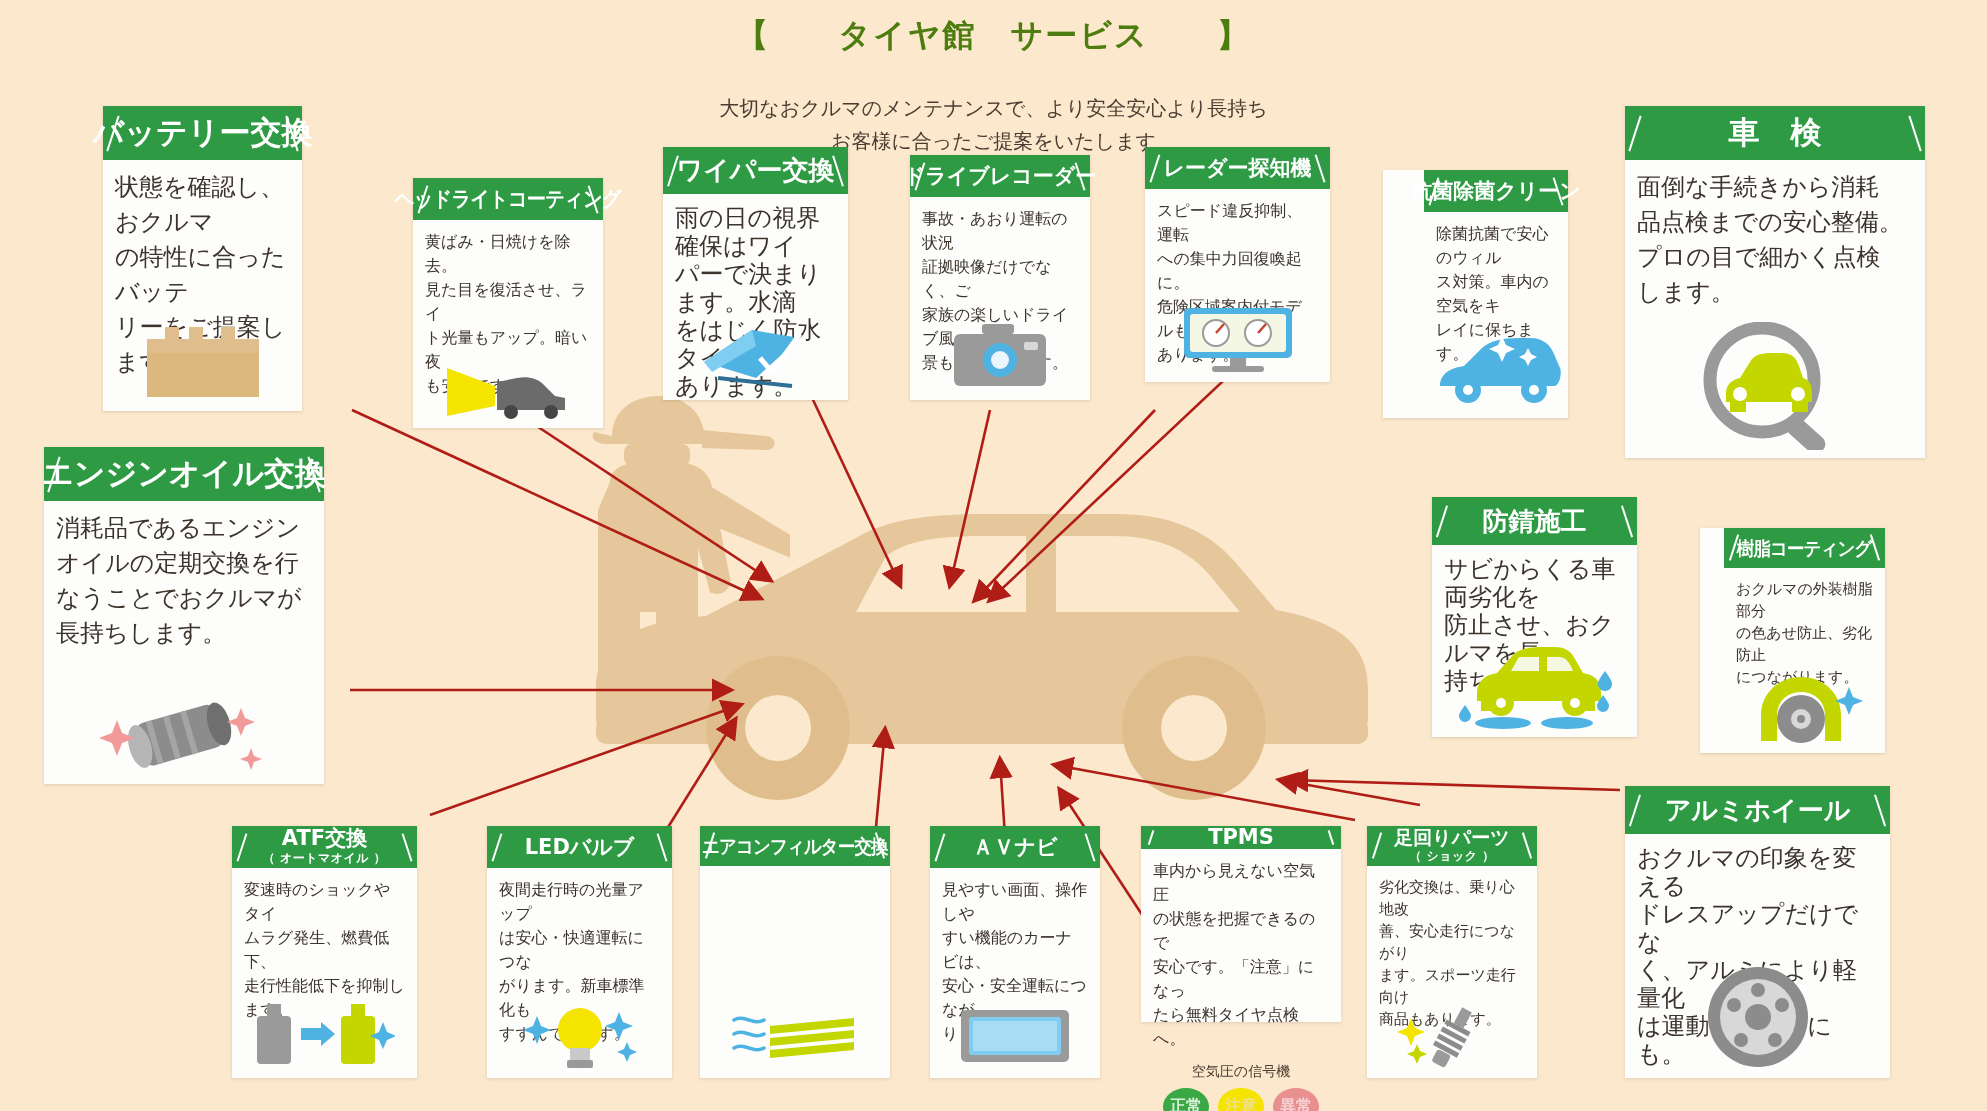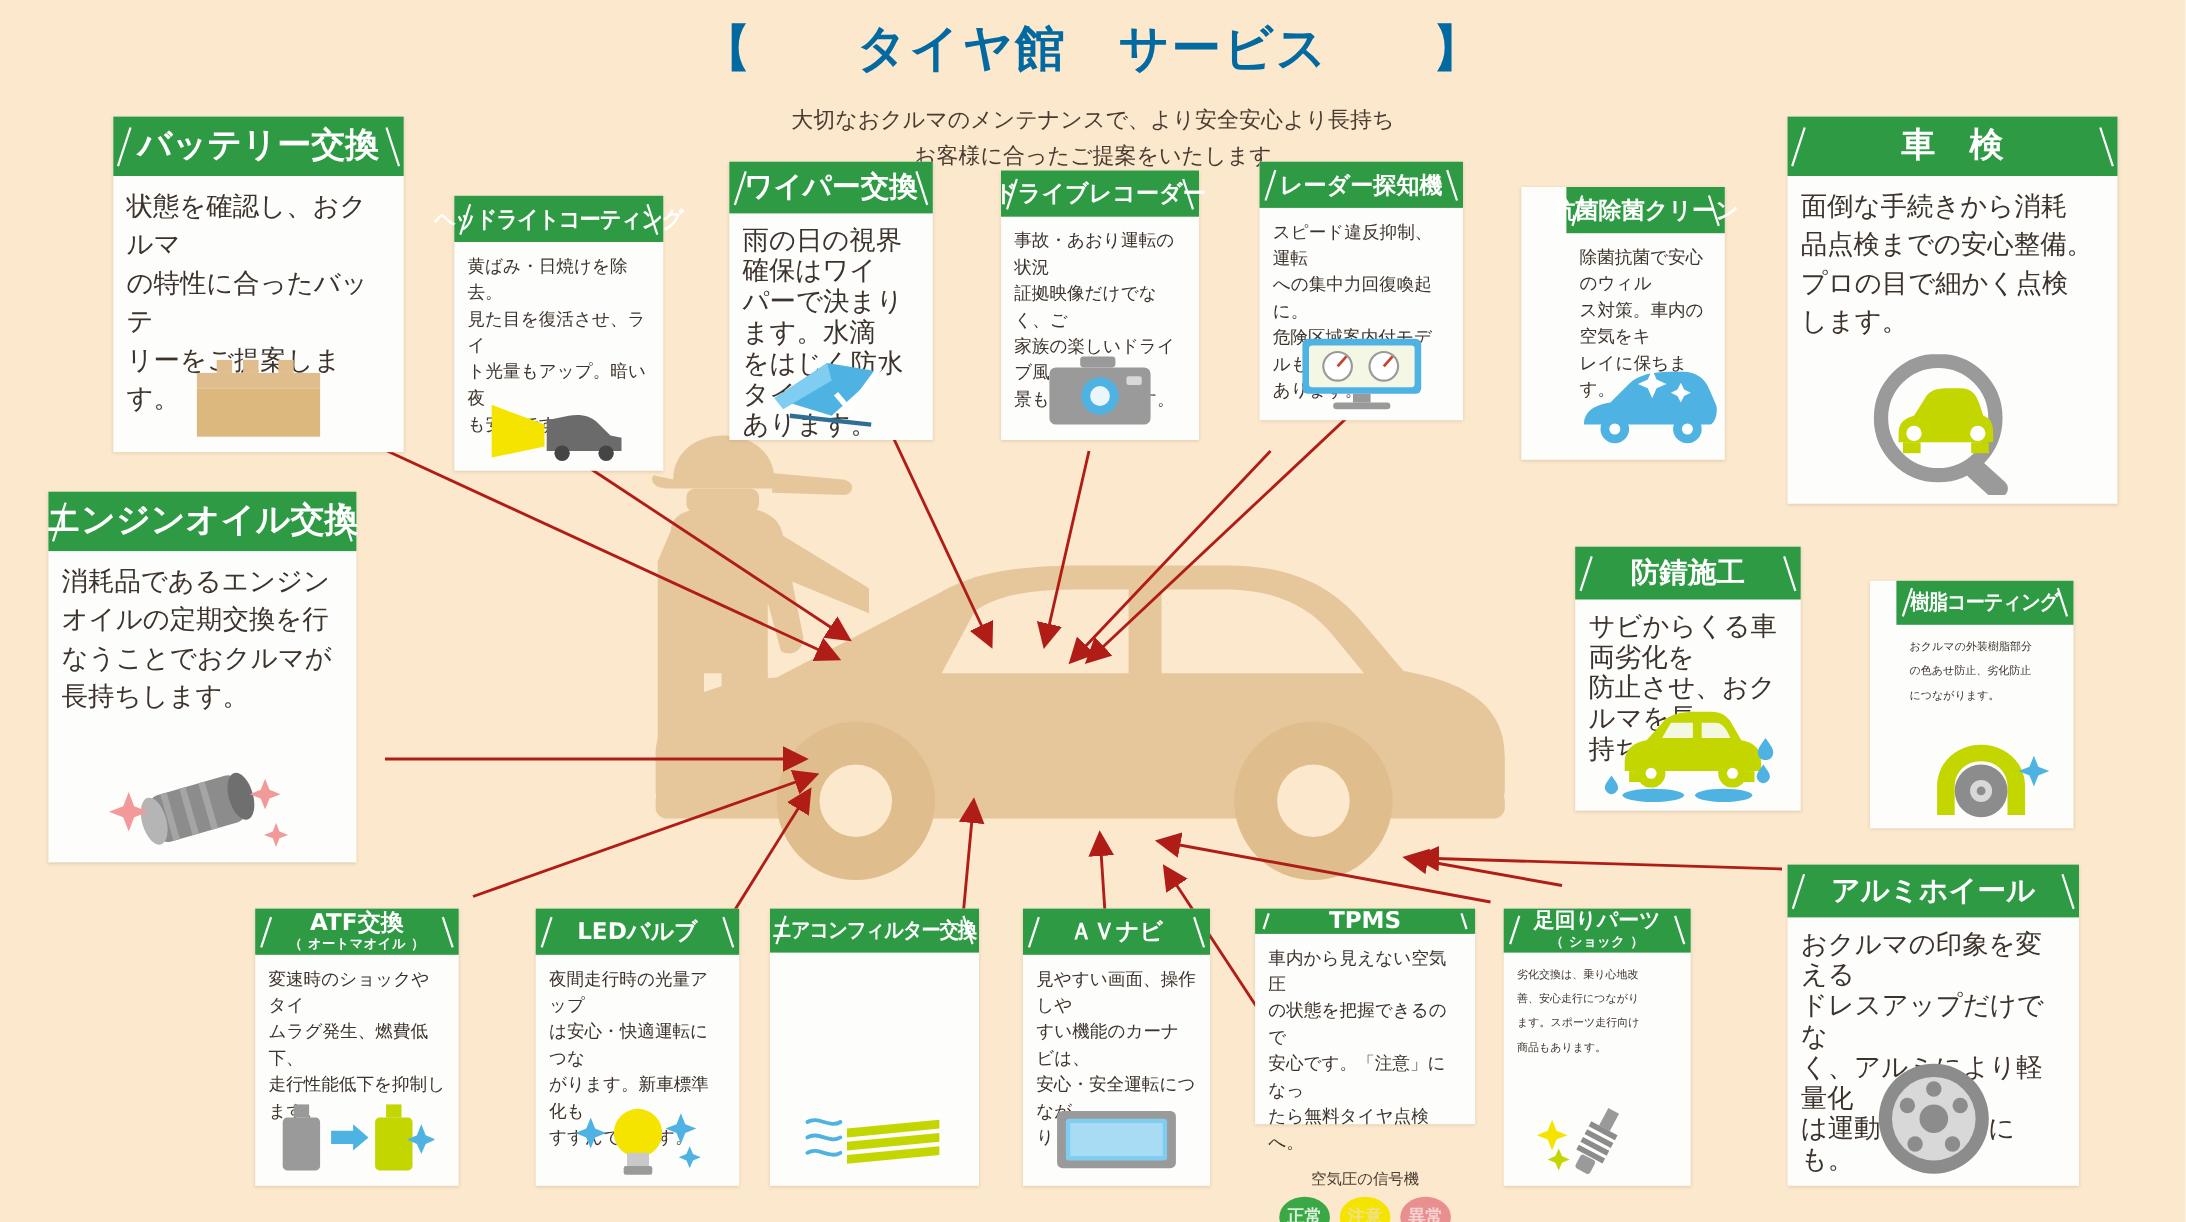--- a/index.html
+++ b/index.html
@@ -12,21 +12,21 @@
     position:relative;
     width:1987px;
     height:1111px;
     background:#fbe8cd;
     overflow:hidden;
   }
   
   #title{
     position:absolute; left:0; top:14px; width:1987px;
     text-align:center;
-    font-size:45px; font-weight:bold; color:#0369a1;
+    font-size:32px; font-weight:bold; color:#4d7c0f;
     letter-spacing:2px;
     white-space:pre;
   }
   #subtitle{
     position:absolute; left:0; top:92px; width:1987px;
     text-align:center; color:#4a3b30;
     font-size:20px; line-height:33px;
   }
   #subtitle div{ white-space:pre; }
 
@@ -70,21 +70,21 @@
   .art svg{ position:absolute; left:50%; transform:translateX(-50%); bottom:8px; }
 
   
   .big .hd{ font-size:31px; height:54px; }
   .big .bd{ font-size:24px; line-height:35px; }
   .mid .hd{ font-size:26px; height:48px; }
   .mid .bd{ font-size:24px; line-height:28px; }
   .sml .hd{ font-size:21px; height:42px; }
   .sml .bd{ font-size:16px; line-height:24px; }
   .xsml .hd{ font-size:19px; height:40px; }
-  .xsml .bd{ font-size:10px; line-height:22px; }
+  .xsml .bd{ font-size:15px; line-height:22px; }
 
   .cond .hd .ttl{ letter-spacing:-1px; transform:scaleX(.92); }
 
   
   .signal{ text-align:center; margin-top:12px; }
   .signal .slabel{ font-size:14px; color:#4a3b30; }
   .signal .dots{ display:flex; justify-content:center; gap:9px; margin-top:7px; }
   .signal .dot{
     width:46px; height:37px; border-radius:50%;
     display:flex; align-items:center; justify-content:center;
@@ -150,21 +150,21 @@
       <path d="M560 1000 L735 720"></path>
       <path d="M860 1000 L885 730"></path>
       <path d="M1015 990 L1000 760"></path>
       <path d="M1185 980 L1060 790"></path>
       <path d="M1420 805 L1280 780"></path>
       <path d="M1355 820 L1055 765"></path>
       <path d="M1620 790 L1290 780"></path>
     </g>
   </svg>
 
-  <div class="card big" style="left:103px; top:106px; width:264px; height:305px;">
+  <div class="card big" style="left:103px; top:106px; width:199px; height:305px;">
     <div class="hd">
       <span class="ttl">バッテリー交換</span>
     </div>
     <div class="bd">状態を確認し、おクルマ
 の特性に合ったバッテ
 リーをご提案します。</div>
     <div class="art">
       <svg width="120" height="76" viewBox="0 0 120 76">
         <rect x="22" y="0" width="14" height="12" fill="#e0bd8c"></rect>
         <rect x="46" y="0" width="14" height="12" fill="#e0bd8c"></rect>

